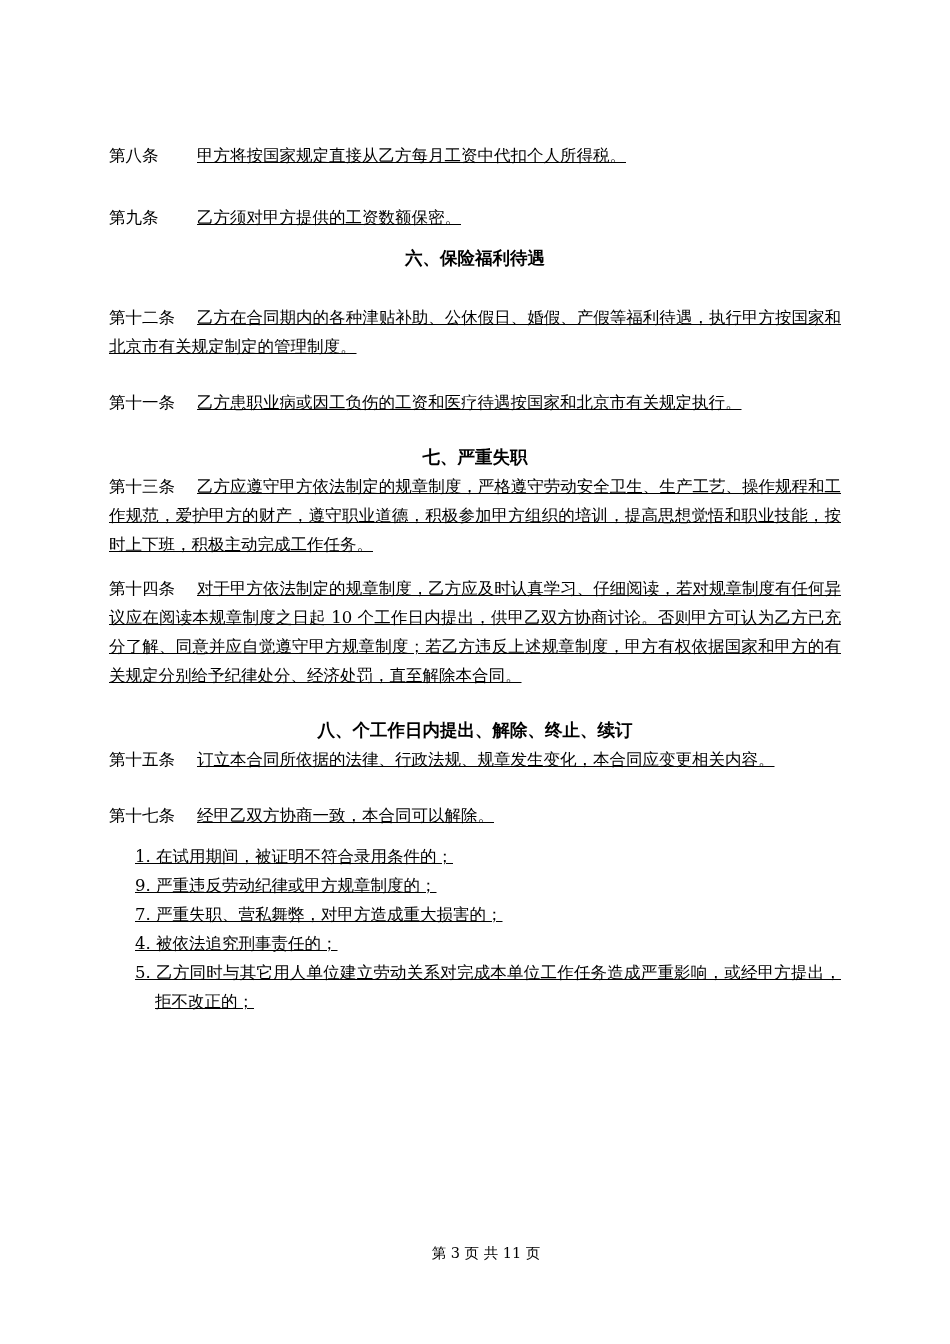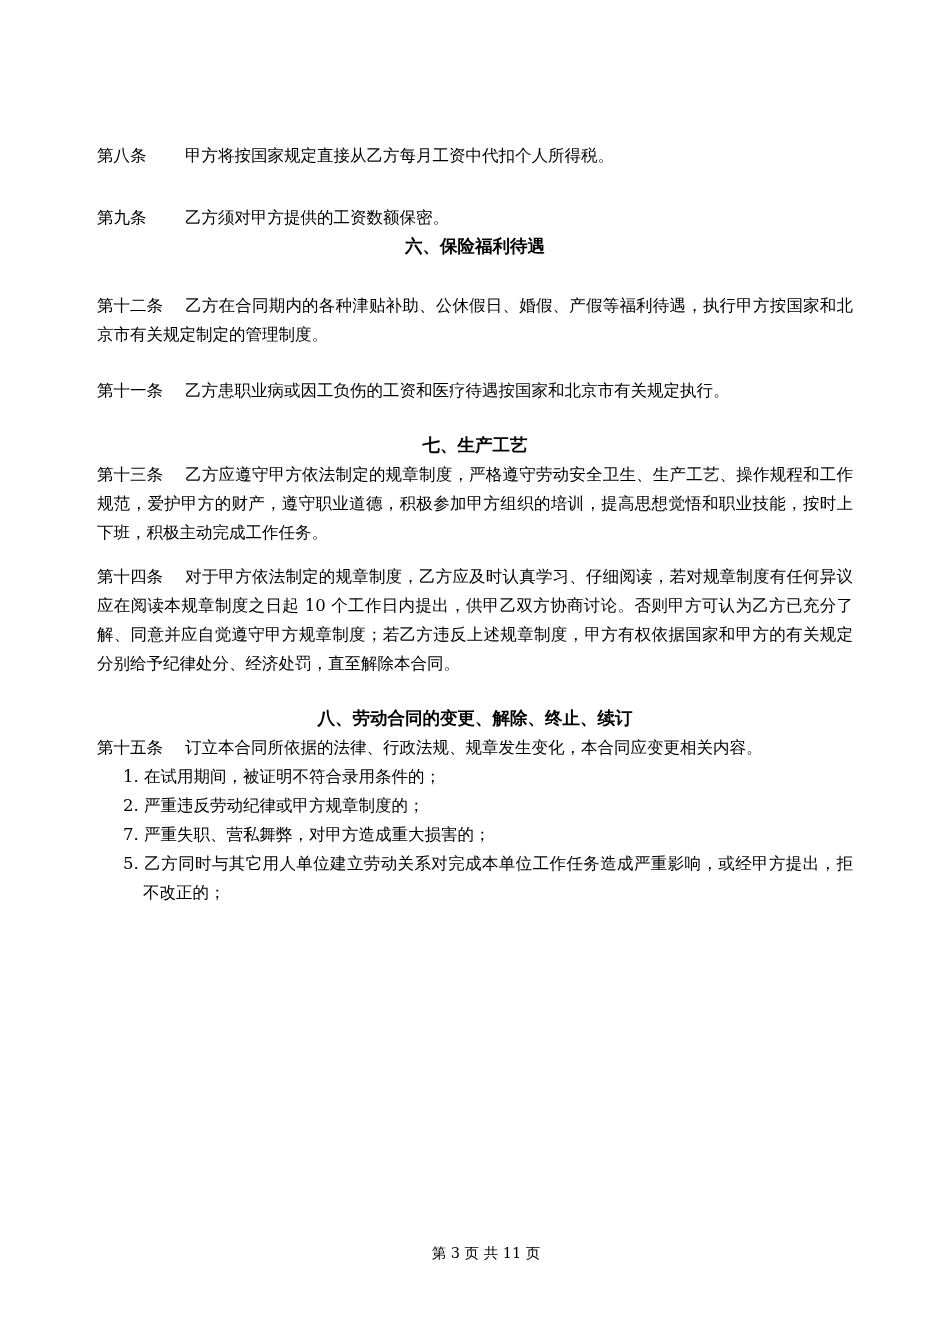--- a/index.html
+++ b/index.html
@@ -18,21 +18,22 @@
   .page {
     box-sizing: border-box;
     width: 950px;
     height: 1344px;
     padding: 141px 97px 0 97px;
   }
   .blk {
     font-size: 16.5px;
     line-height: 29px;
     text-align: justify;
-    margin: 0;
+    margin: 12px;
+    text-decoration: underline;
   }
   .heading {
     font-family: "DejaVu Sans", "Liberation Sans", sans-serif;
     font-weight: bold;
     font-size: 17.5px;
     line-height: 29px;
     text-align: center;
     margin: 0;
   }
   .art-num {
@@ -60,27 +61,29 @@
 </head>
 <body>
 
 <div class="page">
   <main>
       <p class="blk" style="margin-top: 0px;"><span class="art-num">第八条</span><span>甲方将按国家规定直接从乙方每月工资中代扣个人所得税。</span></p>
       <p class="blk" style="margin-top: 33px;"><span class="art-num">第九条</span><span>乙方须对甲方提供的工资数额保密。</span></p>
       <h2 class="heading" style="margin-top: 0px;">六、保险福利待遇</h2>
       <p class="blk" style="margin-top: 30px;"><span class="art-num">第十二条</span><span>乙方在合同期内的各种津贴补助、公休假日、婚假、产假等福利待遇，执行甲方按国家和北京市有关规定制定的管理制度。</span></p>
       <p class="blk" style="margin-top: 27px;"><span class="art-num">第十一条</span><span>乙方患职业病或因工负伤的工资和医疗待遇按国家和北京市有关规定执行。</span></p>
-      <h2 class="heading" style="margin-top: 26px;">七、生产工艺</h2>
+      <h2 class="heading" style="margin-top: 26px;">七、严重失职</h2>
       <p class="blk" style="margin-top: 0px;"><span class="art-num">第十三条</span><span>乙方应遵守甲方依法制定的规章制度，严格遵守劳动安全卫生、生产工艺、操作规程和工作规范，爱护甲方的财产，遵守职业道德，积极参加甲方组织的培训，提高思想觉悟和职业技能，按时上下班，积极主动完成工作任务。</span></p>
       <p class="blk" style="margin-top: 15px;"><span class="art-num">第十四条</span><span>对于甲方依法制定的规章制度，乙方应及时认真学习、仔细阅读，若对规章制度有任何异议应在阅读本规章制度之日起 10 个工作日内提出，供甲乙双方协商讨论。否则甲方可认为乙方已充分了解、同意并应自觉遵守甲方规章制度；若乙方违反上述规章制度，甲方有权依据国家和甲方的有关规定分别给予纪律处分、经济处罚，直至解除本合同。</span></p>
-      <h2 class="heading" style="margin-top: 26px;">八、劳动合同的变更、解除、终止、续订</h2>
+      <h2 class="heading" style="margin-top: 26px;">八、个工作日内提出、解除、终止、续订</h2>
       <p class="blk" style="margin-top: 0px;"><span class="art-num">第十五条</span><span>订立本合同所依据的法律、行政法规、规章发生变化，本合同应变更相关内容。</span></p>
+      <p class="blk" style="margin-top: 27px;"><span class="art-num">第十七条</span><span>经甲乙双方协商一致，本合同可以解除。</span></p>
       <div class="blk clause-list">
         <div class="clause-item">1. 在试用期间，被证明不符合录用条件的；</div>
-        <div class="clause-item">2. 严重违反劳动纪律或甲方规章制度的；</div>
+        <div class="clause-item">9. 严重违反劳动纪律或甲方规章制度的；</div>
         <div class="clause-item">7. 严重失职、营私舞弊，对甲方造成重大损害的；</div>
+        <div class="clause-item">4. 被依法追究刑事责任的；</div>
         <div class="clause-item">5. 乙方同时与其它用人单位建立劳动关系对完成本单位工作任务造成严重影响，或经甲方提出，拒不改正的；</div>
       </div>
     </main>
 </div>
 
 <div class="footer">第 3 页 共 11 页</div>
 
 </body></html>

